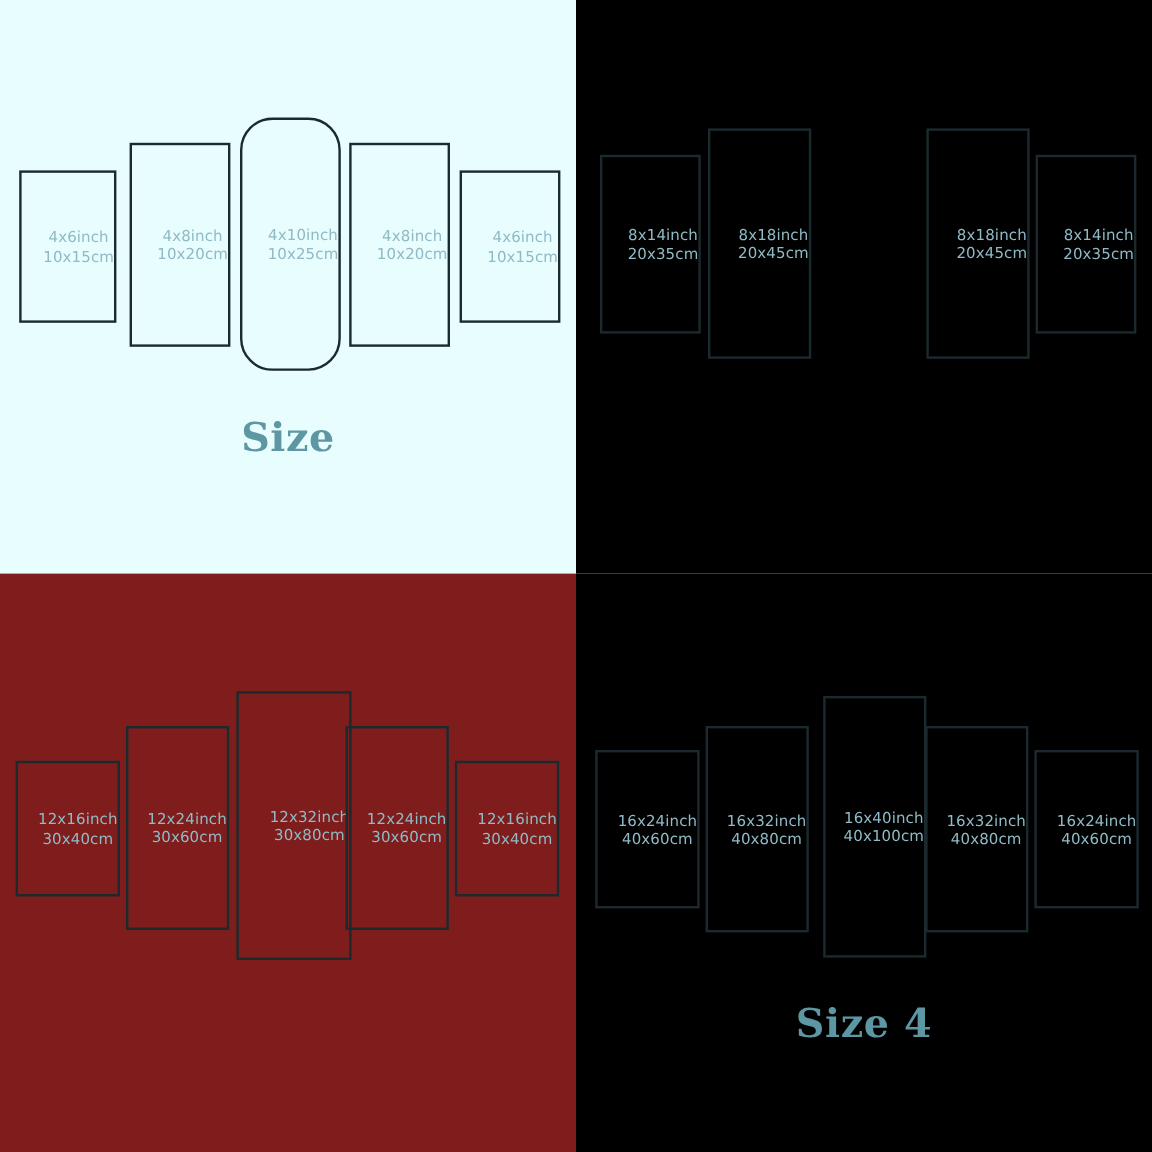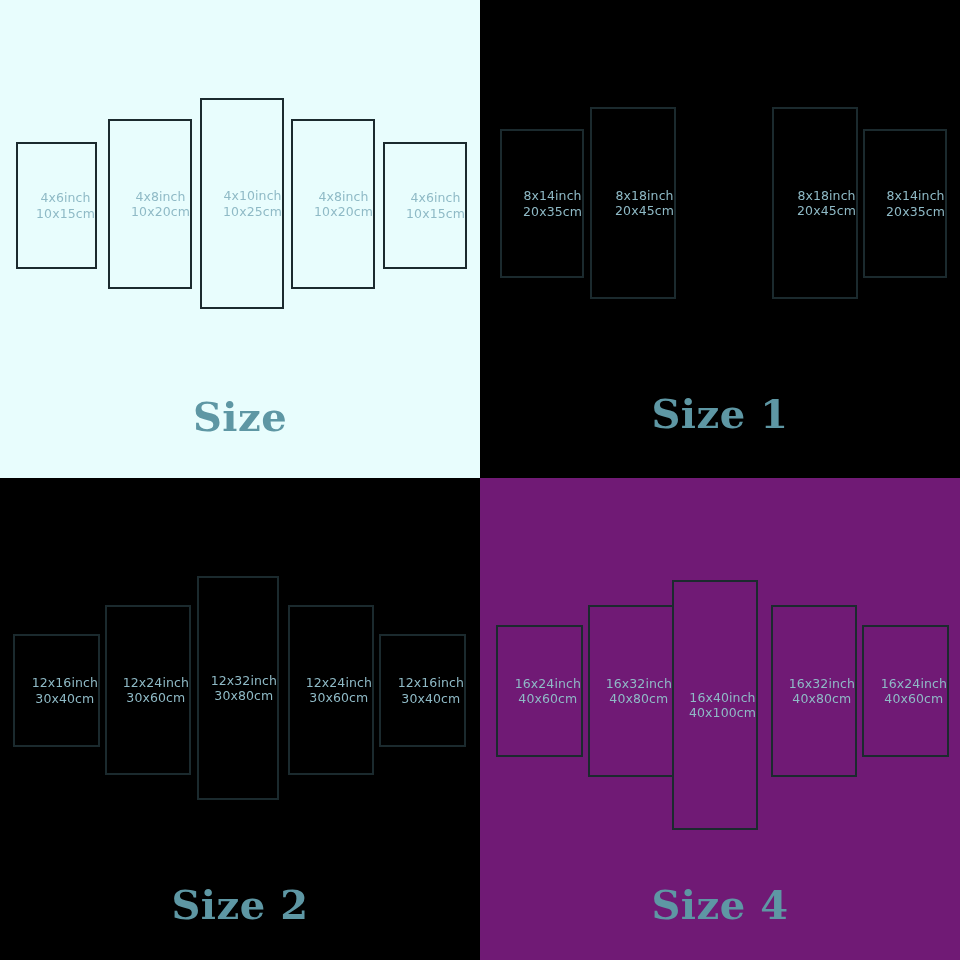--- a/index.html
+++ b/index.html
@@ -52,46 +52,45 @@
   .panel-label .lbl-cm {
     display: block;
   }
   .quadrant-title {
     position: absolute;
     left: 0;
     width: 480px;
     text-align: center;
     font-family: "DejaVu Serif", "Liberation Serif", serif;
     font-weight: bold;
-    font-size: 40px;
+    font-size: 33px;
     color: #5e97a4;
     letter-spacing: 0.5px;
     user-select: none;
-    margin-top: 48px;
   }
   
   .q0 { background: #e8fdfd; }
   .q1 { background: #fdfbdf; }
   .q2 { background: #dbfadc; }
   .q3 { background: #f3edf8; }
 </style>
 </head>
 <body>
 
 <div id="chart-grid">
 
   <section class="quadrant q0" style="background: rgb(232, 253, 253);">
     <div class="panel-stage">
         <div class="panel" style="left: 16px; top: 142px; width: 81px; height: 127px; border-color: rgb(27, 42, 46);">
           <div class="panel-label" style="color: rgb(143, 186, 198);"><span>4x6inch</span><span class="lbl-cm">10x15cm</span></div>
         </div>
         <div class="panel" style="left: 108px; top: 119px; width: 84px; height: 170px; border-color: rgb(27, 42, 46);">
           <div class="panel-label" style="color: rgb(143, 186, 198);"><span>4x8inch</span><span class="lbl-cm">10x20cm</span></div>
         </div>
-        <div class="panel" style="left: 200px; top: 98px; width: 84px; height: 211px; border-color: rgb(27, 42, 46);">
+        <div class="panel" style="left: 200px; top: 98px; width: 84px; height: 211px; border-color: rgb(27, 42, 46); border-radius: 27px;">
           <div class="panel-label" style="color: rgb(143, 186, 198);"><span>4x10inch</span><span class="lbl-cm">10x25cm</span></div>
         </div>
         <div class="panel" style="left: 291px; top: 119px; width: 84px; height: 170px; border-color: rgb(27, 42, 46);">
           <div class="panel-label" style="color: rgb(143, 186, 198);"><span>4x8inch</span><span class="lbl-cm">10x20cm</span></div>
         </div>
         <div class="panel" style="left: 383px; top: 142px; width: 84px; height: 127px; border-color: rgb(27, 42, 46);">
           <div class="panel-label" style="color: rgb(143, 186, 198);"><span>4x6inch</span><span class="lbl-cm">10x15cm</span></div>
         </div>
       </div>
     <div class="quadrant-title" style="top: 345px; color: rgb(94, 151, 164);">Size</div>
@@ -105,53 +104,51 @@
         <div class="panel" style="left: 110px; top: 107px; width: 86px; height: 192px; border-color: rgb(27, 42, 46);">
           <div class="panel-label" style="color: rgb(143, 186, 198);"><span>8x18inch</span><span class="lbl-cm">20x45cm</span></div>
         </div>
         <div class="panel" style="left: 292px; top: 107px; width: 86px; height: 192px; border-color: rgb(27, 42, 46);">
           <div class="panel-label" style="color: rgb(143, 186, 198);"><span>8x18inch</span><span class="lbl-cm">20x45cm</span></div>
         </div>
         <div class="panel" style="left: 383px; top: 129px; width: 84px; height: 149px; border-color: rgb(27, 42, 46);">
           <div class="panel-label" style="color: rgb(143, 186, 198);"><span>8x14inch</span><span class="lbl-cm">20x35cm</span></div>
         </div>
       </div>
-    <div class="quadrant-title" style="top: 342px; color: rgb(94, 151, 164);">Size 1</div>
   </section>
 
-  <section class="quadrant q2" style="background: #000000;">
+  <section class="quadrant q2" style="background: #7f1d1d;">
     <div class="panel-stage">
         <div class="panel" style="left: 13px; top: 156px; width: 87px; height: 113px; border-color: rgb(27, 42, 46);">
           <div class="panel-label" style="color: rgb(143, 186, 198);"><span>12x16inch</span><span class="lbl-cm">30x40cm</span></div>
         </div>
         <div class="panel" style="left: 105px; top: 127px; width: 86px; height: 170px; border-color: rgb(27, 42, 46);">
           <div class="panel-label" style="color: rgb(143, 186, 198);"><span>12x24inch</span><span class="lbl-cm">30x60cm</span></div>
         </div>
-        <div class="panel" style="left: 197px; top: 98px; width: 82px; height: 224px; border-color: rgb(27, 42, 46);">
+        <div class="panel" style="left: 197px; top: 98px; width: 96px; height: 224px; border-color: rgb(27, 42, 46);">
           <div class="panel-label" style="color: rgb(143, 186, 198);"><span>12x32inch</span><span class="lbl-cm">30x80cm</span></div>
         </div>
         <div class="panel" style="left: 288px; top: 127px; width: 86px; height: 170px; border-color: rgb(27, 42, 46);">
           <div class="panel-label" style="color: rgb(143, 186, 198);"><span>12x24inch</span><span class="lbl-cm">30x60cm</span></div>
         </div>
         <div class="panel" style="left: 379px; top: 156px; width: 87px; height: 113px; border-color: rgb(27, 42, 46);">
           <div class="panel-label" style="color: rgb(143, 186, 198);"><span>12x16inch</span><span class="lbl-cm">30x40cm</span></div>
         </div>
       </div>
-    <div class="quadrant-title" style="top: 355px; color: rgb(94, 151, 164);">Size 2</div>
   </section>
 
-  <section class="quadrant q3" style="background: #701a75;">
+  <section class="quadrant q3" style="background: #000000;">
     <div class="panel-stage">
         <div class="panel" style="left: 16px; top: 147px; width: 87px; height: 132px; border-color: rgb(27, 42, 46);">
           <div class="panel-label" style="color: rgb(143, 186, 198);"><span>16x24inch</span><span class="lbl-cm">40x60cm</span></div>
         </div>
         <div class="panel" style="left: 108px; top: 127px; width: 86px; height: 172px; border-color: rgb(27, 42, 46);">
           <div class="panel-label" style="color: rgb(143, 186, 198);"><span>16x32inch</span><span class="lbl-cm">40x80cm</span></div>
         </div>
-        <div class="panel" style="left: 192px; top: 102px; width: 86px; height: 250px; border-color: rgb(27, 42, 46);">
+        <div class="panel" style="left: 206px; top: 102px; width: 86px; height: 218px; border-color: rgb(27, 42, 46);">
           <div class="panel-label" style="color: rgb(143, 186, 198);"><span>16x40inch</span><span class="lbl-cm">40x100cm</span></div>
         </div>
         <div class="panel" style="left: 291px; top: 127px; width: 86px; height: 172px; border-color: rgb(27, 42, 46);">
           <div class="panel-label" style="color: rgb(143, 186, 198);"><span>16x32inch</span><span class="lbl-cm">40x80cm</span></div>
         </div>
         <div class="panel" style="left: 382px; top: 147px; width: 87px; height: 132px; border-color: rgb(27, 42, 46);">
           <div class="panel-label" style="color: rgb(143, 186, 198);"><span>16x24inch</span><span class="lbl-cm">40x60cm</span></div>
         </div>
       </div>
     <div class="quadrant-title" style="top: 355px; color: rgb(94, 151, 164);">Size 4</div>

